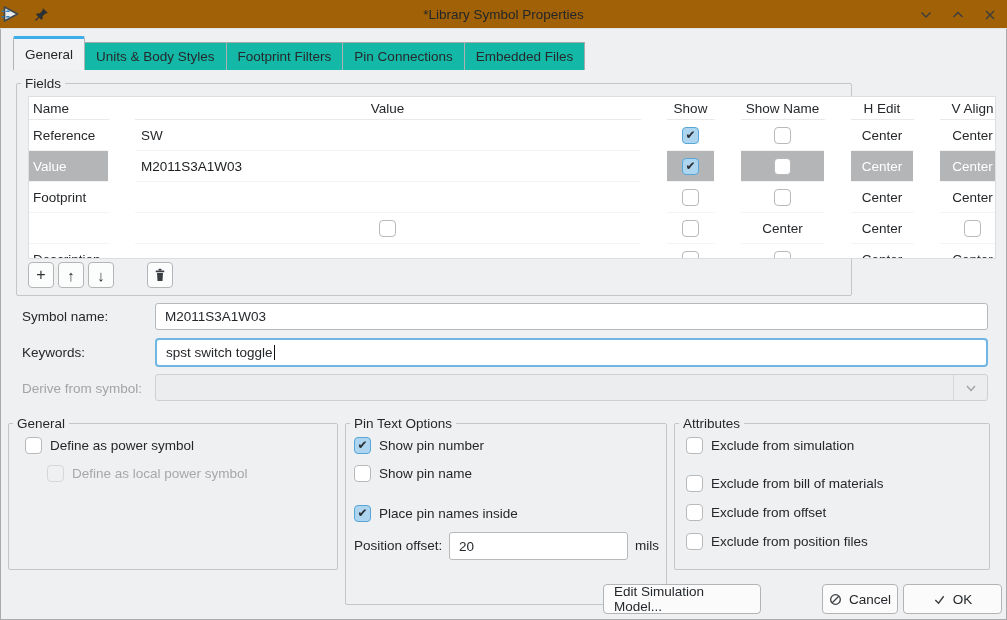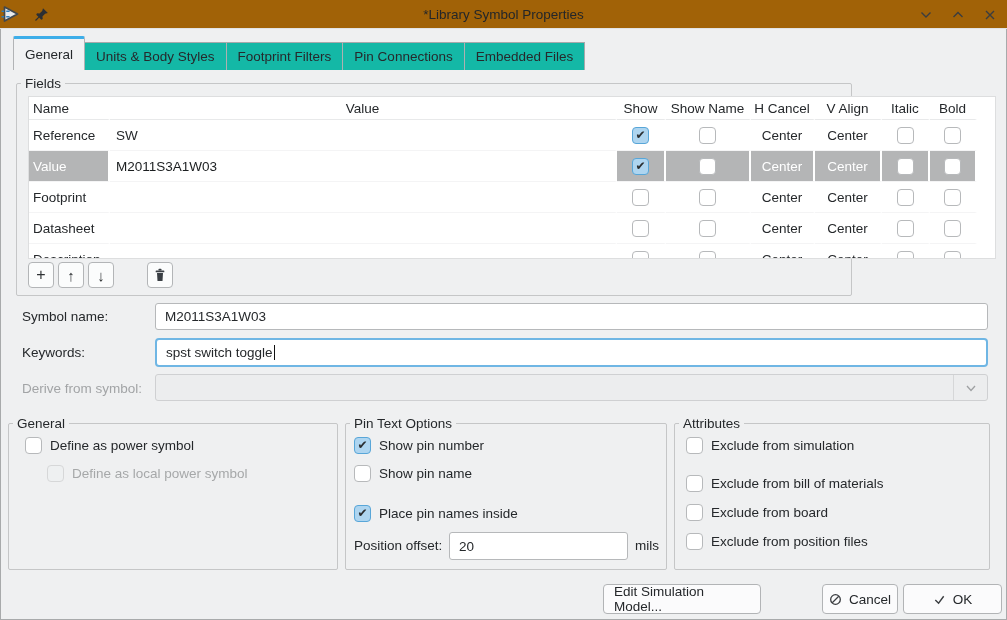--- a/index.html
+++ b/index.html
@@ -22,21 +22,21 @@
   .tab.active{height:34px;background:#f1f2f3;border:1px solid #b2b4b6;border-bottom:none;
     border-top:3px solid #3daee9;border-radius:2px 2px 0 0;position:relative;z-index:2;}
   .tab.inactive{height:28px;background:#14b8a6;border-top:1px solid #a7a9ab;border-right:1px solid #aeb0b1;color:#26292c;}
   .tab.inactive:last-child{border-right:1px solid #a7a9ab;}
   
   .groupbox{position:absolute;border:1px solid #c5c6c7;border-radius:2px;}
   .groupbox>.glabel{position:absolute;top:-9px;left:10px;background:#eff0f1;padding:0 4px;line-height:17px;}
   
   .tablewrap{position:absolute;left:11px;top:12px;width:968px;height:163px;background:#ffffff;
     border:1px solid #dddedf;overflow:hidden;}
-  .tgrid{display:grid;grid-template-columns:81px 507px 49px 85px 64px 67px 48px 47px;}
+  .tgrid{display:grid;grid-template-columns:81px 507px 49px 85px 64px 67px 48px 47px;gap:25px;}
   .thead .cell{height:23px;border-bottom:1px solid #e8e9ea;}
   .trow .cell{height:31px;border-bottom:1px solid #f4f4f5;}
   .cell{display:flex;align-items:center;justify-content:center;border-right:2px solid #fff;overflow:hidden;white-space:nowrap;}
   .cell.lft{justify-content:flex-start;padding-left:4px;}
   .cell.val{justify-content:flex-start;padding-left:6px;}
   .trow.sel .cell{background:#b4b5b6;color:#ffffff;}
   .trow.sel .cell.val{background:#ffffff;color:#1b1e20;}
   
   .cb{width:17px;height:17px;border:1px solid #b7b9bb;border-radius:4px;background:#ffffff;
     display:inline-flex;align-items:center;justify-content:center;flex:none;}
@@ -127,21 +127,21 @@
   <div class="groupbox" style="left:16px;top:83px;width:836px;height:213px;">
     <span class="glabel" style="left:4px;">Fields</span>
 
     <div class="tablewrap">
 
       <div class="tgrid thead">
         <div class="cell lft">Name</div>
         <div class="cell">Value</div>
         <div class="cell">Show</div>
         <div class="cell">Show Name</div>
-        <div class="cell">H Cancel</div>
+        <div class="cell">H Edit</div>
         <div class="cell">V Align</div>
         <div class="cell">Italic</div>
         <div class="cell">Bold</div>
       </div>
 
       <div class="tgrid trow">
         <div class="cell lft">Reference</div>
         <div class="cell val">SW</div>
         <div class="cell">
             <span class="cb checked"></span>
@@ -191,21 +191,20 @@
         <div class="cell">Center</div>
         <div class="cell">
             <span class="cb"></span>
           </div>
         <div class="cell">
             <span class="cb"></span>
           </div>
       </div>
 
       <div class="tgrid trow">
-        <div class="cell lft">Datasheet</div>
         <div class="cell val"></div>
         <div class="cell">
             <span class="cb"></span>
           </div>
         <div class="cell">
             <span class="cb"></span>
           </div>
         <div class="cell">Center</div>
         <div class="cell">Center</div>
         <div class="cell">
@@ -284,21 +283,21 @@
     <div class="opt" style="left:16px;top:13px;">
       <span class="cb"></span>
       <span class="olabel">Define as power symbol</span>
     </div>
     <div class="opt disabled" style="left:38px;top:41px;">
       <span class="cb disabled"></span>
       <span class="olabel">Define as local power symbol</span>
     </div>
   </div>
 
-  <div class="groupbox" style="left:345px;top:423px;width:322px;height:147px;padding-left:38px;">
+  <div class="groupbox" style="left:345px;top:423px;width:322px;height:182px;padding-left:38px;">
     <span class="glabel" style="left:4px;">Pin Text Options</span>
     <div class="opt" style="left:8px;top:13px;">
       <span class="cb checked"></span>
       <span class="olabel">Show pin number</span>
     </div>
     <div class="opt" style="left:8px;top:41px;">
       <span class="cb"></span>
       <span class="olabel">Show pin name</span>
     </div>
     <div class="opt" style="left:8px;top:81px;">
@@ -317,21 +316,21 @@
     <div class="opt" style="left:11px;top:51px;">
       <span class="cb"></span>
       <span class="olabel">Exclude from bill of materials</span>
     </div>
     <div class="opt" style="left:11px;top:13px;">
       <span class="cb"></span>
       <span class="olabel">Exclude from simulation</span>
     </div>
     <div class="opt" style="left:11px;top:80px;">
       <span class="cb"></span>
-      <span class="olabel">Exclude from board</span>
+      <span class="olabel">Exclude from offset</span>
     </div>
     <div class="opt" style="left:11px;top:109px;">
       <span class="cb"></span>
       <span class="olabel">Exclude from position files</span>
     </div>
   </div>
 
   <div class="btn" style="left:603px;top:584px;width:158px;">
     <span>Edit Simulation Model...</span>
   </div>

